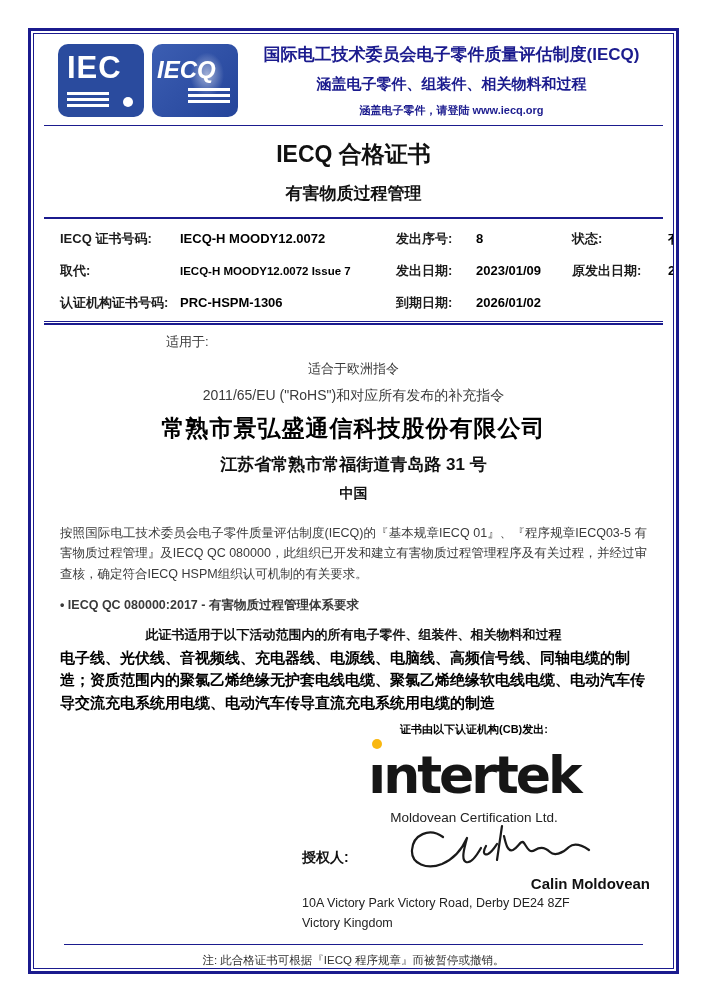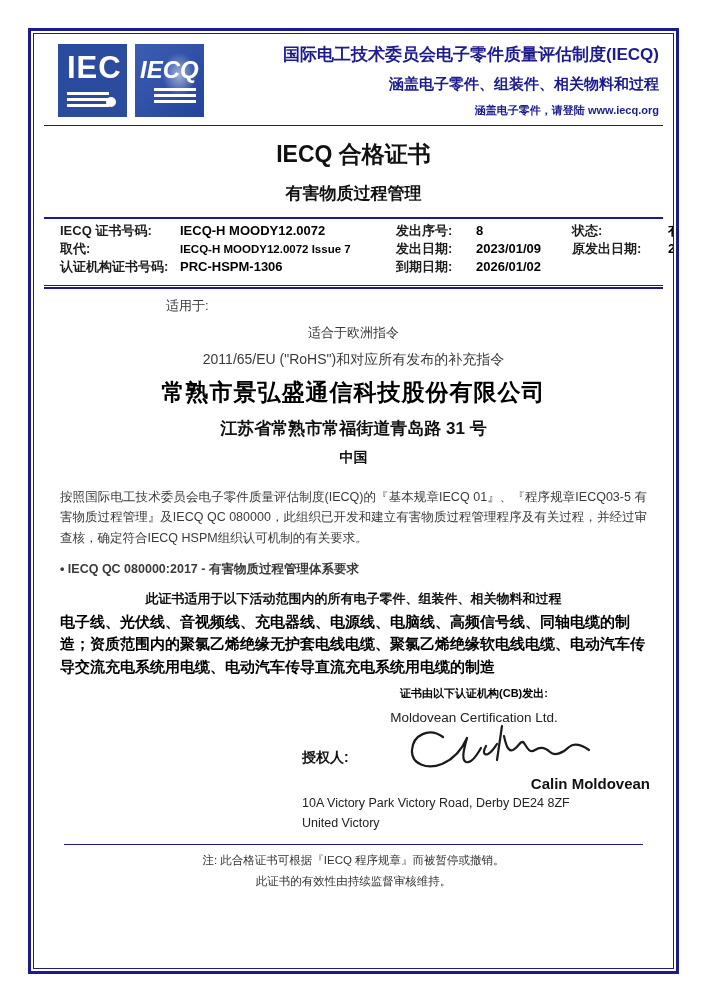--- a/index.html
+++ b/index.html
@@ -14,47 +14,47 @@
   html,body{margin:0;padding:0;}
   body{
     width:707px;height:1000px;background:#fff;position:relative;
     font-family:"Liberation Sans","DejaVu Sans",sans-serif;color:var(--ink);
   }
   .frame-outer{position:absolute;left:28px;top:28px;width:651px;height:946px;border:3px solid var(--navy);}
   .frame-inner{position:absolute;inset:2px;border:1px solid var(--navy);overflow:hidden;background:#fff;}
 
   
   .header{display:flex;align-items:center;padding:9px 14px 7px 24px;}
-  .logo{width:69px;height:73px;background:var(--logo-blue);position:relative;flex:0 0 auto;}
+  .logo{width:86px;height:73px;background:var(--logo-blue);position:relative;flex:0 0 auto;border-radius:10px;}
   .logo-iec .logo-word{position:absolute;top:6px;left:9px;color:#fff;font-weight:bold;font-size:31px;letter-spacing:1px;}
   .iec-lines{position:absolute;left:9px;bottom:10px;width:42px;}
   .iec-lines i{display:block;height:3px;background:#fff;margin-top:3px;}
   .iec-dot{position:absolute;right:11px;bottom:10px;width:10px;height:10px;background:#fff;border-radius:50%;}
   .logo-iecq{margin-left:8px;background:
     radial-gradient(ellipse 26px 34px at 64% 42%, rgba(255,255,255,.55), rgba(255,255,255,0) 65%),
     linear-gradient(135deg,#3c5eb2,#24449a);}
   .logo-iecq .logo-word{position:absolute;top:12px;left:5px;color:#fff;font-weight:bold;font-style:italic;font-size:24px;letter-spacing:0;}
   .iecq-lines{position:absolute;right:8px;bottom:14px;width:42px;}
   .iecq-lines i{display:block;height:3px;background:#fff;margin-top:3px;}
-  .header-text{flex:1;text-align:right;color:var(--navy);font-weight:bold;padding-left:6px;}
+  .header-text{flex:1;text-align:center;color:var(--navy);font-weight:bold;padding-left:6px;}
   .ht1{font-size:17px;}
   .ht2{font-size:15px;margin-top:9px;}
   .ht3{font-size:11px;margin-top:9px;}
 
   .rule{border-top:1px solid var(--navy);margin:0 10px;}
   .rule2{border-top:2px solid var(--navy);margin:0 10px;}
   .double-rule{height:4px;border-top:1px solid var(--navy);border-bottom:2px solid var(--navy);margin:0 10px;}
 
   
   .title-main{text-align:center;font-size:23px;font-weight:bold;margin:13px 0 0;}
   .title-sub{text-align:center;font-size:17px;font-weight:bold;margin:12px 0 12px;}
 
   
   .info{display:grid;grid-template-columns:120px 216px 80px 96px 96px 1fr;
-    padding:3px 8px 9px 26px;row-gap:0;font-size:13px;font-weight:bold;align-items:baseline;}
+    padding:11px 8px 9px 26px;row-gap:14px;font-size:13px;font-weight:bold;align-items:baseline;}
   .info .lbl{color:#1c1c1c;}
   .info .val{color:#000;}
   .val-link{color:var(--link);font-size:11.5px;font-weight:bold;}
 
   
   .applies-label{margin:8px 0 0 132px;font-size:13px;color:var(--soft);}
   .center-soft{text-align:center;font-size:13px;color:var(--soft);margin-top:9px;}
   .center-soft2{text-align:center;font-size:14px;color:var(--soft);margin-top:9px;}
   .company{text-align:center;font-size:23px;font-weight:bold;color:#000;margin-top:8px;letter-spacing:1px;}
   .addr-cn{text-align:center;font-size:17px;font-weight:bold;margin-top:9px;}
@@ -154,30 +154,31 @@
   <div class="addr-cn">江苏省常熟市常福街道青岛路 31 号</div>
   <div class="country">中国</div>
 
   <div class="para">按照国际电工技术委员会电子零件质量评估制度(IECQ)的『基本规章IECQ 01』、『程序规章IECQ03-5 有害物质过程管理』及IECQ QC 080000，此组织已开发和建立有害物质过程管理程序及有关过程，并经过审查核，确定符合IECQ HSPM组织认可机制的有关要求。</div>
   <div class="bullet-line">• IECQ QC 080000:2017 - 有害物质过程管理体系要求</div>
   <div class="scope-head">此证书适用于以下活动范围内的所有电子零件、组装件、相关物料和过程</div>
   <div class="scope">电子线、光伏线、音视频线、充电器线、电源线、电脑线、高频信号线、同轴电缆的制造；资质范围内的聚氯乙烯绝缘无护套电线电缆、聚氯乙烯绝缘软电线电缆、电动汽车传导交流充电系统用电缆、电动汽车传导直流充电系统用电缆的制造</div>
 
   <div class="issuer">
     <div class="cb-line">证书由以下认证机构(CB)发出:</div>
+    <div class="intertek"><span class="logo-i">ı</span><span>ntertek</span></div>
     <div class="cert-ltd">Moldovean Certification Ltd.</div>
     <div class="sig-row">
       <div class="auth-label">授权人:</div>
       <svg class="sig-svg" width="196" height="56" viewBox="0 0 196 56">
         <path d="M40 18 C26 8 10 16 9 31 C8 45 24 51 39 45 C53 39 60 28 64 19 M64 19 C61 30 58 41 63 43 C68 45 74 36 78 29 M83 27 C80 32 80 37 85 35 C89 33 92 28 94 25 M99 7 L94 41 M101 17 C103 26 105 33 110 31 C115 29 118 20 121 24 C124 28 126 35 132 31 C138 27 143 29 147 33 C151 37 159 35 166 28 C172 23 180 27 186 31" stroke="#1a1a1a" stroke-width="2.2" fill="none" stroke-linecap="round" stroke-linejoin="round"></path>
       </svg>
     </div>
     <div class="person-name">Calin Moldovean</div>
     <div class="person-addr">10A Victory Park Victory Road, Derby DE24 8ZF</div>
-    <div class="person-addr">United Victory</div>
+    <div class="person-addr">Victory Kingdom</div>
   </div>
 
   <div class="pre-footer-rule"></div>
   <div class="footer">
     <div>注: 此合格证书可根据『IECQ 程序规章』而被暂停或撤销。</div>
     <div>此证书的有效性由持续监督审核维持。</div>
 
   </div>
 
 </div>

